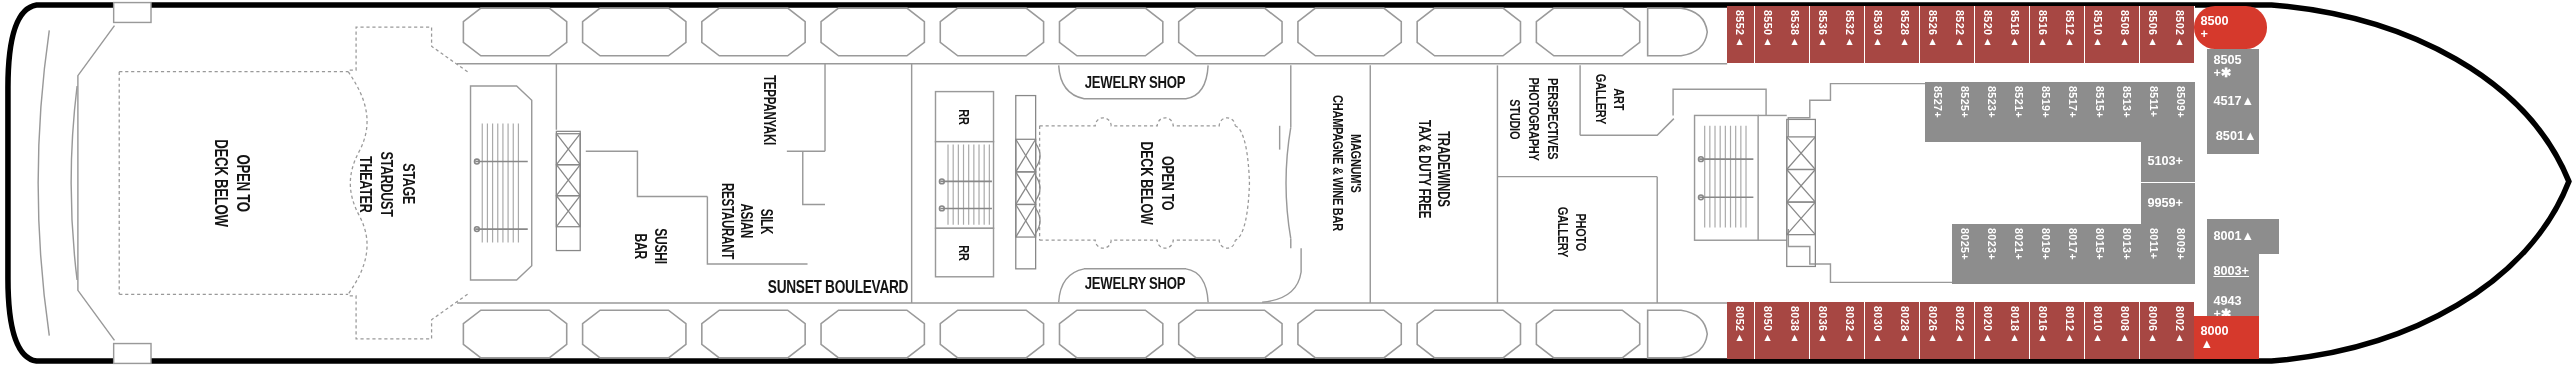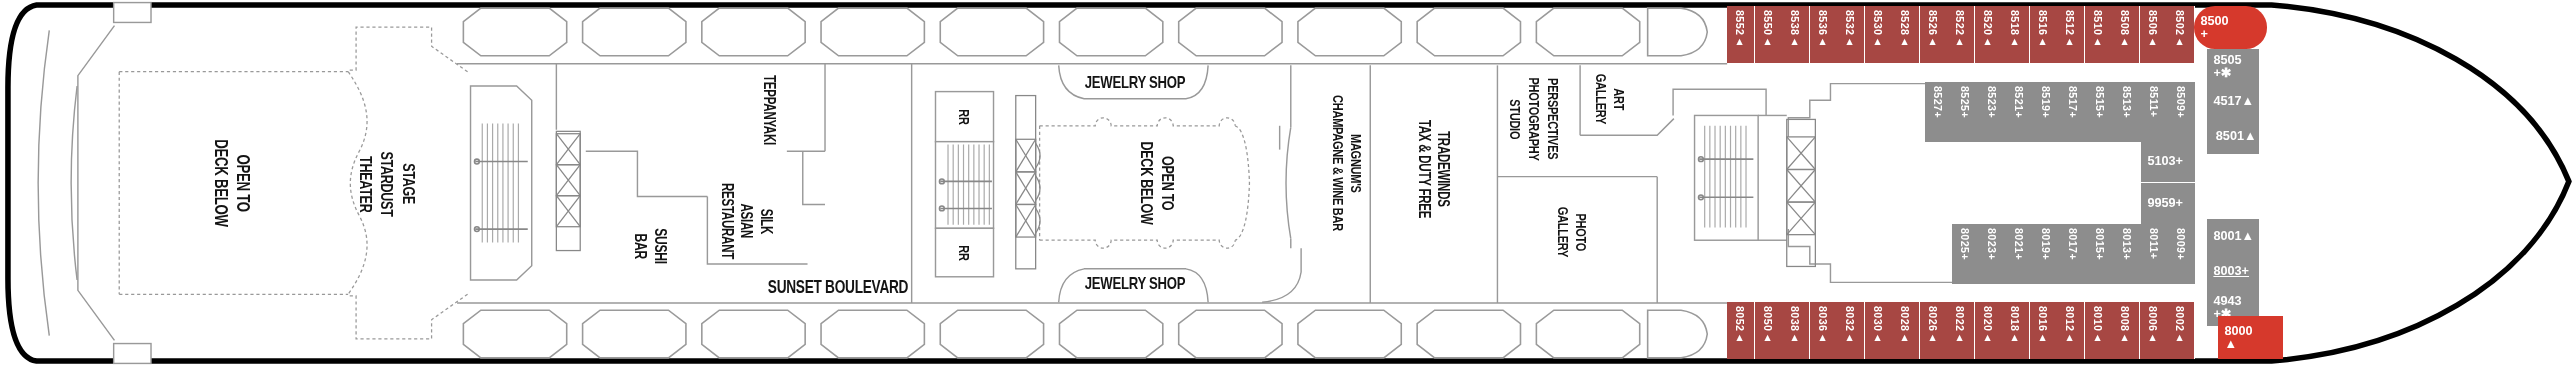--- a/index.html
+++ b/index.html
@@ -311,29 +311,29 @@
       <div class="cab h gray" style="left: 2207px; top: 49px; width: 52px; height: 35px;">
         <div>8505</div>
         <div>+✱</div>
       </div>
       <div class="cab h gray" style="left: 2207px; top: 84px; width: 52px; height: 35px;">
         <div>4517▲</div>
       </div>
       <div class="cab h gray" style="left: 2207px; top: 119px; width: 52px; height: 35px; align-items: center;">
         <div>8501▲</div>
       </div>
-      <div class="cab h gray" style="left: 2207px; top: 219px; width: 52px; height: 35px;">
+      <div class="cab h gray" style="left: 2207px; top: 219px; width: 72px; height: 35px;">
         <div>8001▲</div>
       </div>
       <div class="cab h gray" style="left: 2207px; top: 254px; width: 52px; height: 35px; text-decoration: underline;">
         <div>8003+</div>
       </div>
       <div class="cab h gray" style="left: 2207px; top: 289px; width: 52px; height: 37px;">
         <div>4943</div>
         <div>+✱</div>
       </div>
-      <div class="cab h bright" style="left: 2194px; top: 316px; width: 65px; height: 43px; margin-left: 24px;">
+      <div class="cab h bright" style="left: 2194px; top: 316px; width: 65px; height: 43px;">
         <div>8000</div>
         <div>▲</div>
       </div>
     </div>
 </div>
 
 
 </body></html>

